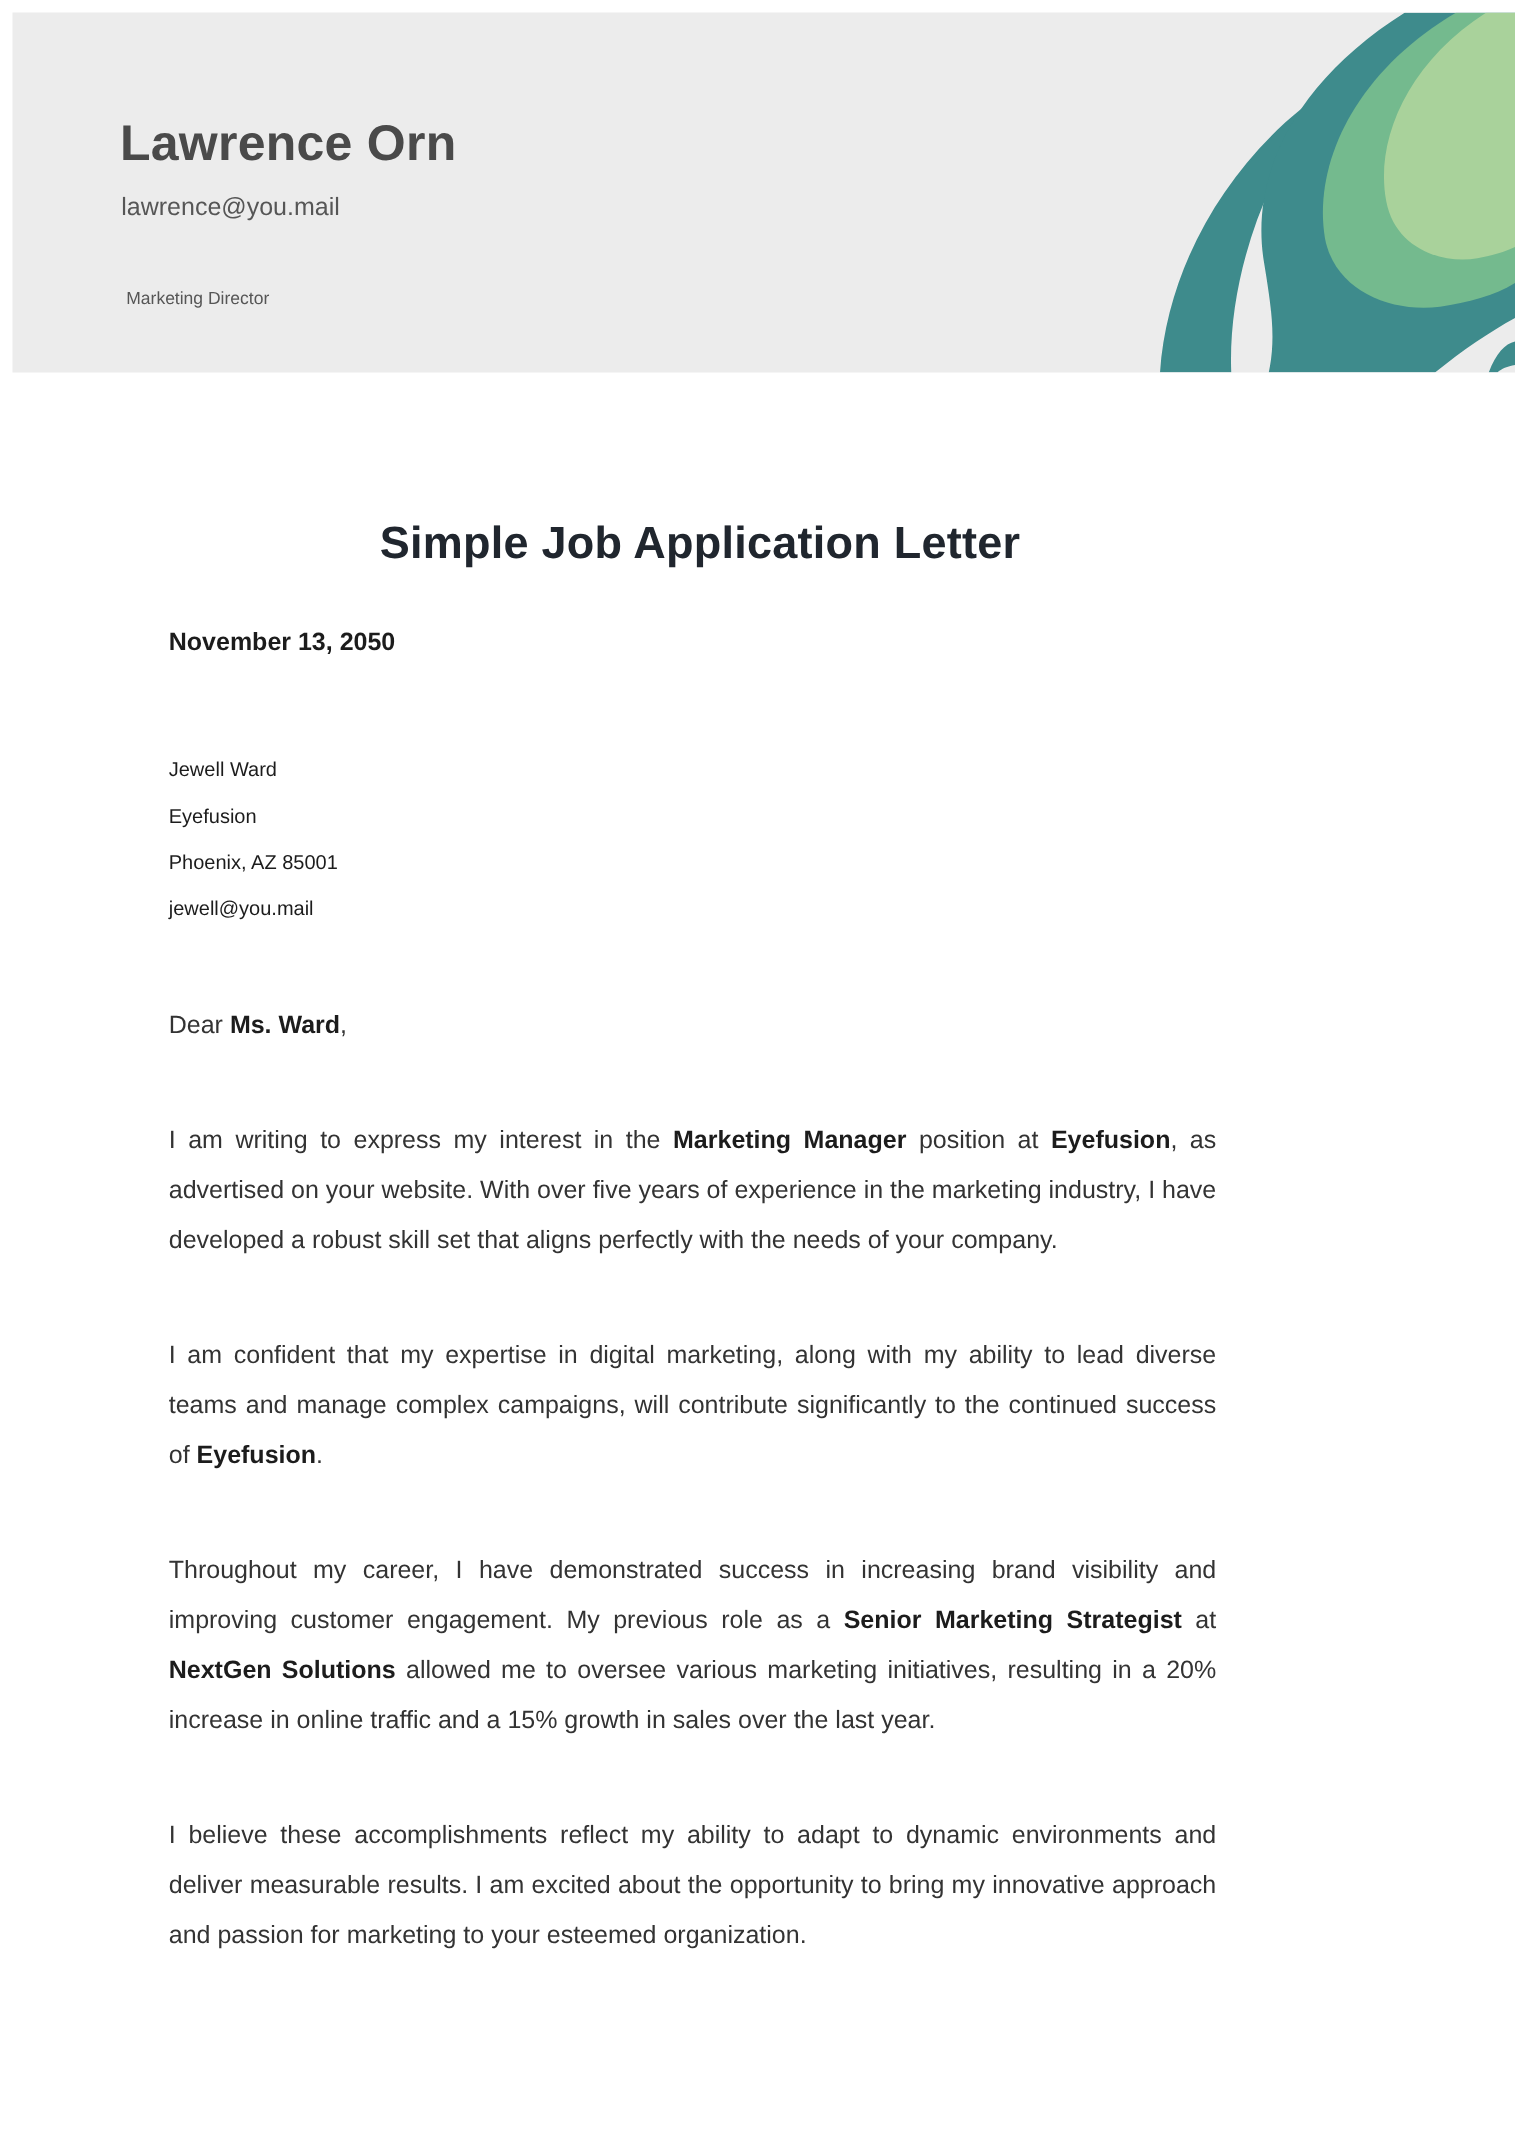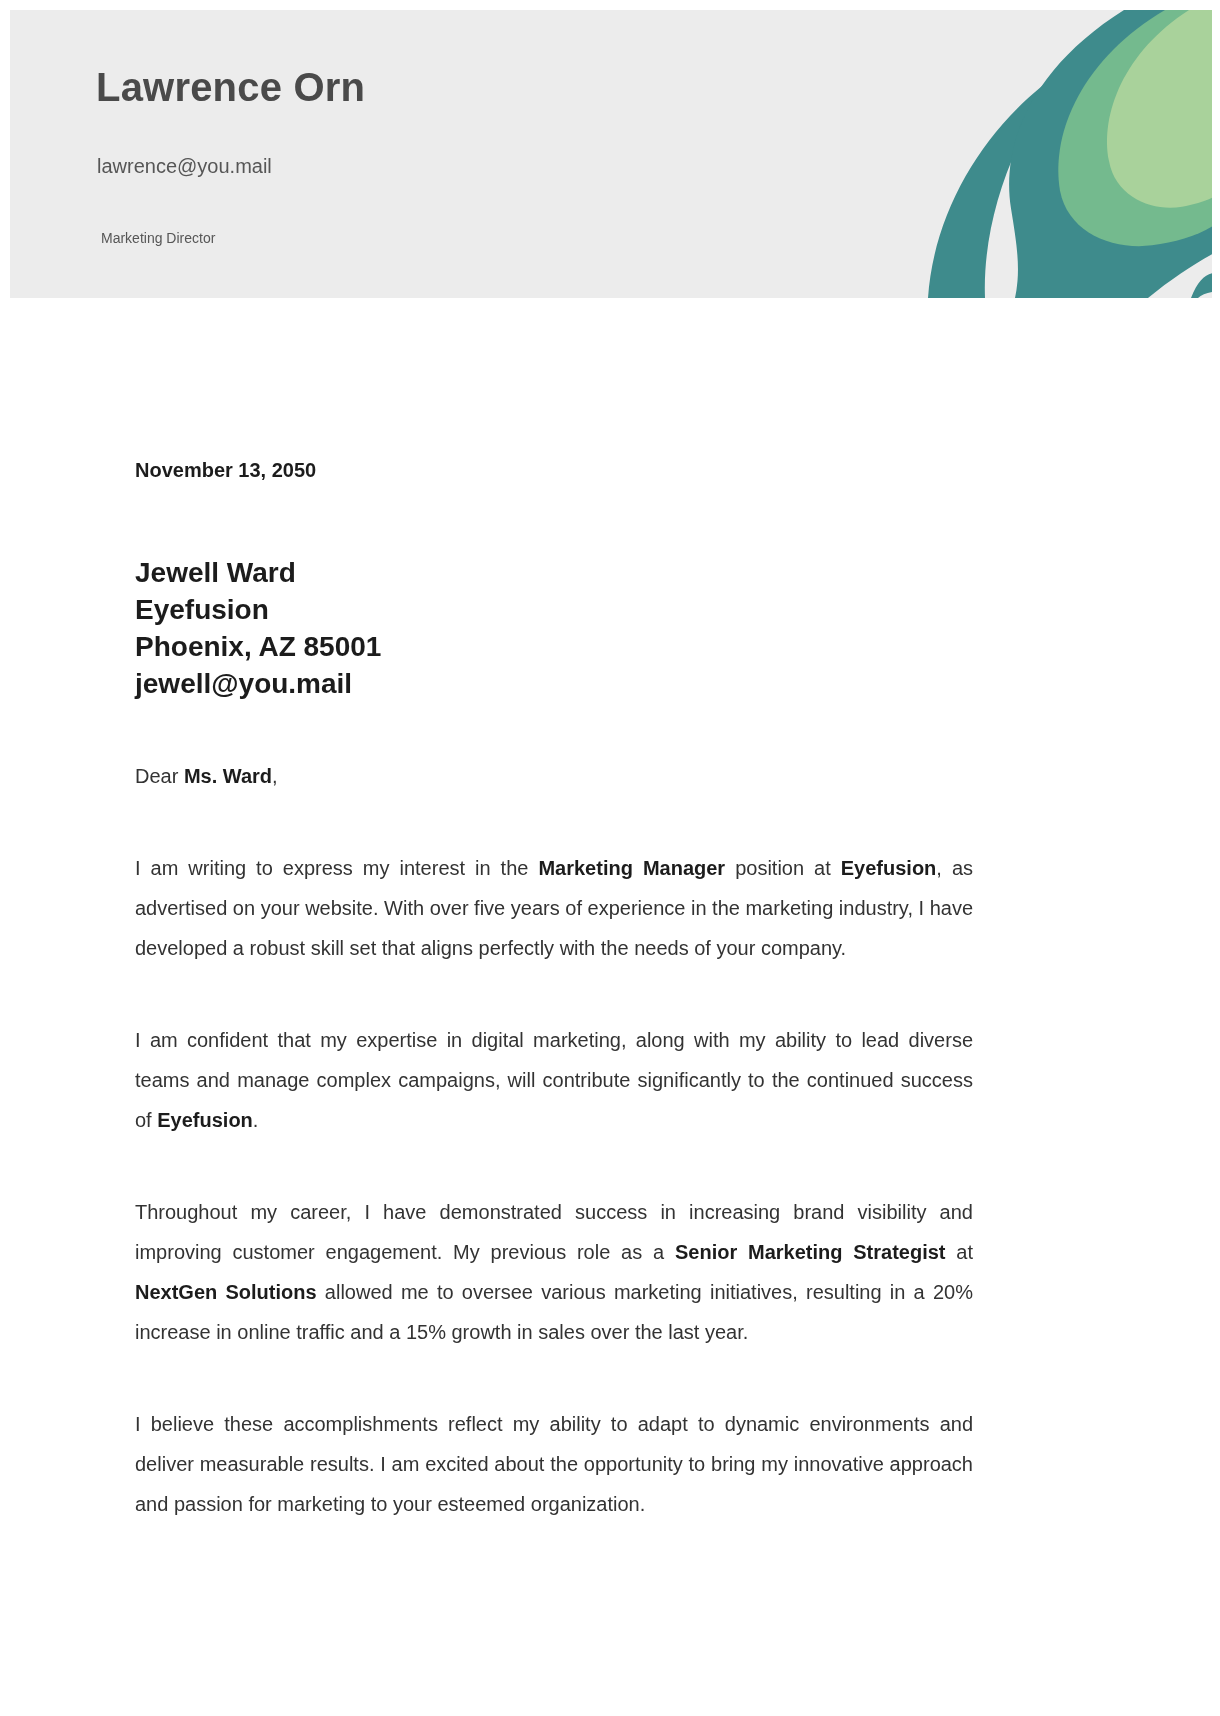--- a/index.html
+++ b/index.html
@@ -24,21 +24,21 @@
   .swoosh {
     position: absolute;
     top: 0;
     right: 0;
     width: 400px;
     height: 100%;
     display: block;
   }
   .sender-name {
     position: absolute;
-    top: 55px;
+    top: 83px;
     left: 86px;
     font-size: 40px;
     font-weight: 700;
     color: var(--name-text, #4a4a4a);
     letter-spacing: 0.2px;
     white-space: nowrap;
   }
   .sender-email {
     position: absolute;
     top: 145px;
@@ -77,23 +77,23 @@
   }
   .letter-date {
     margin-top: 44px;
     font-size: 20px;
     line-height: 28px;
     font-weight: 700;
     color: var(--bold-text, #1c1c1c);
   }
   .recipient { margin-top: 70px; }
   .recipient > div {
-    font-size: 28px;
+    font-size: 16px;
     line-height: 37px;
-    font-weight: 700;
+    font-weight: 400;
     color: var(--bold-text, #1c1c1c);
   }
   .salutation {
     margin: 54px 0 0 0;
     line-height: 40px;
   }
   .body-para {
     margin: 52px 12px 0 0;
     line-height: 40px;
     text-align: justify;
@@ -115,20 +115,21 @@
       <path fill="var(--green-mid)" d="M 353,0 C 272,48 238,122 248,182 C 256,224 300,242 340,237 C 362,234 384,228 400,218 L 400,0 Z"></path>
       <path fill="var(--green-light)" d="M 377,0 C 312,42 288,105 297,152 C 304,190 342,203 370,198 C 381,196 392,193 400,189 L 400,0 Z"></path>
       <path fill="var(--teal)" d="M 379,290 C 385,274 392,267 400,265 L 400,284 C 394,285 389,287 386,290 Z"></path>
     </svg>
     <div class="sender-name">Lawrence Orn</div>
     <div class="sender-email">lawrence@you.mail</div>
     <div class="sender-role">Marketing Director</div>
   </header>
 
   <main class="letter">
+    <h1 class="letter-title">Simple Job Application Letter</h1>
 
     <div class="letter-date">November 13, 2050</div>
 
     <div class="recipient">
       <div>Jewell Ward</div>
       <div>Eyefusion</div>
       <div>Phoenix, AZ 85001</div>
       <div>jewell@you.mail</div>
     </div>
 

